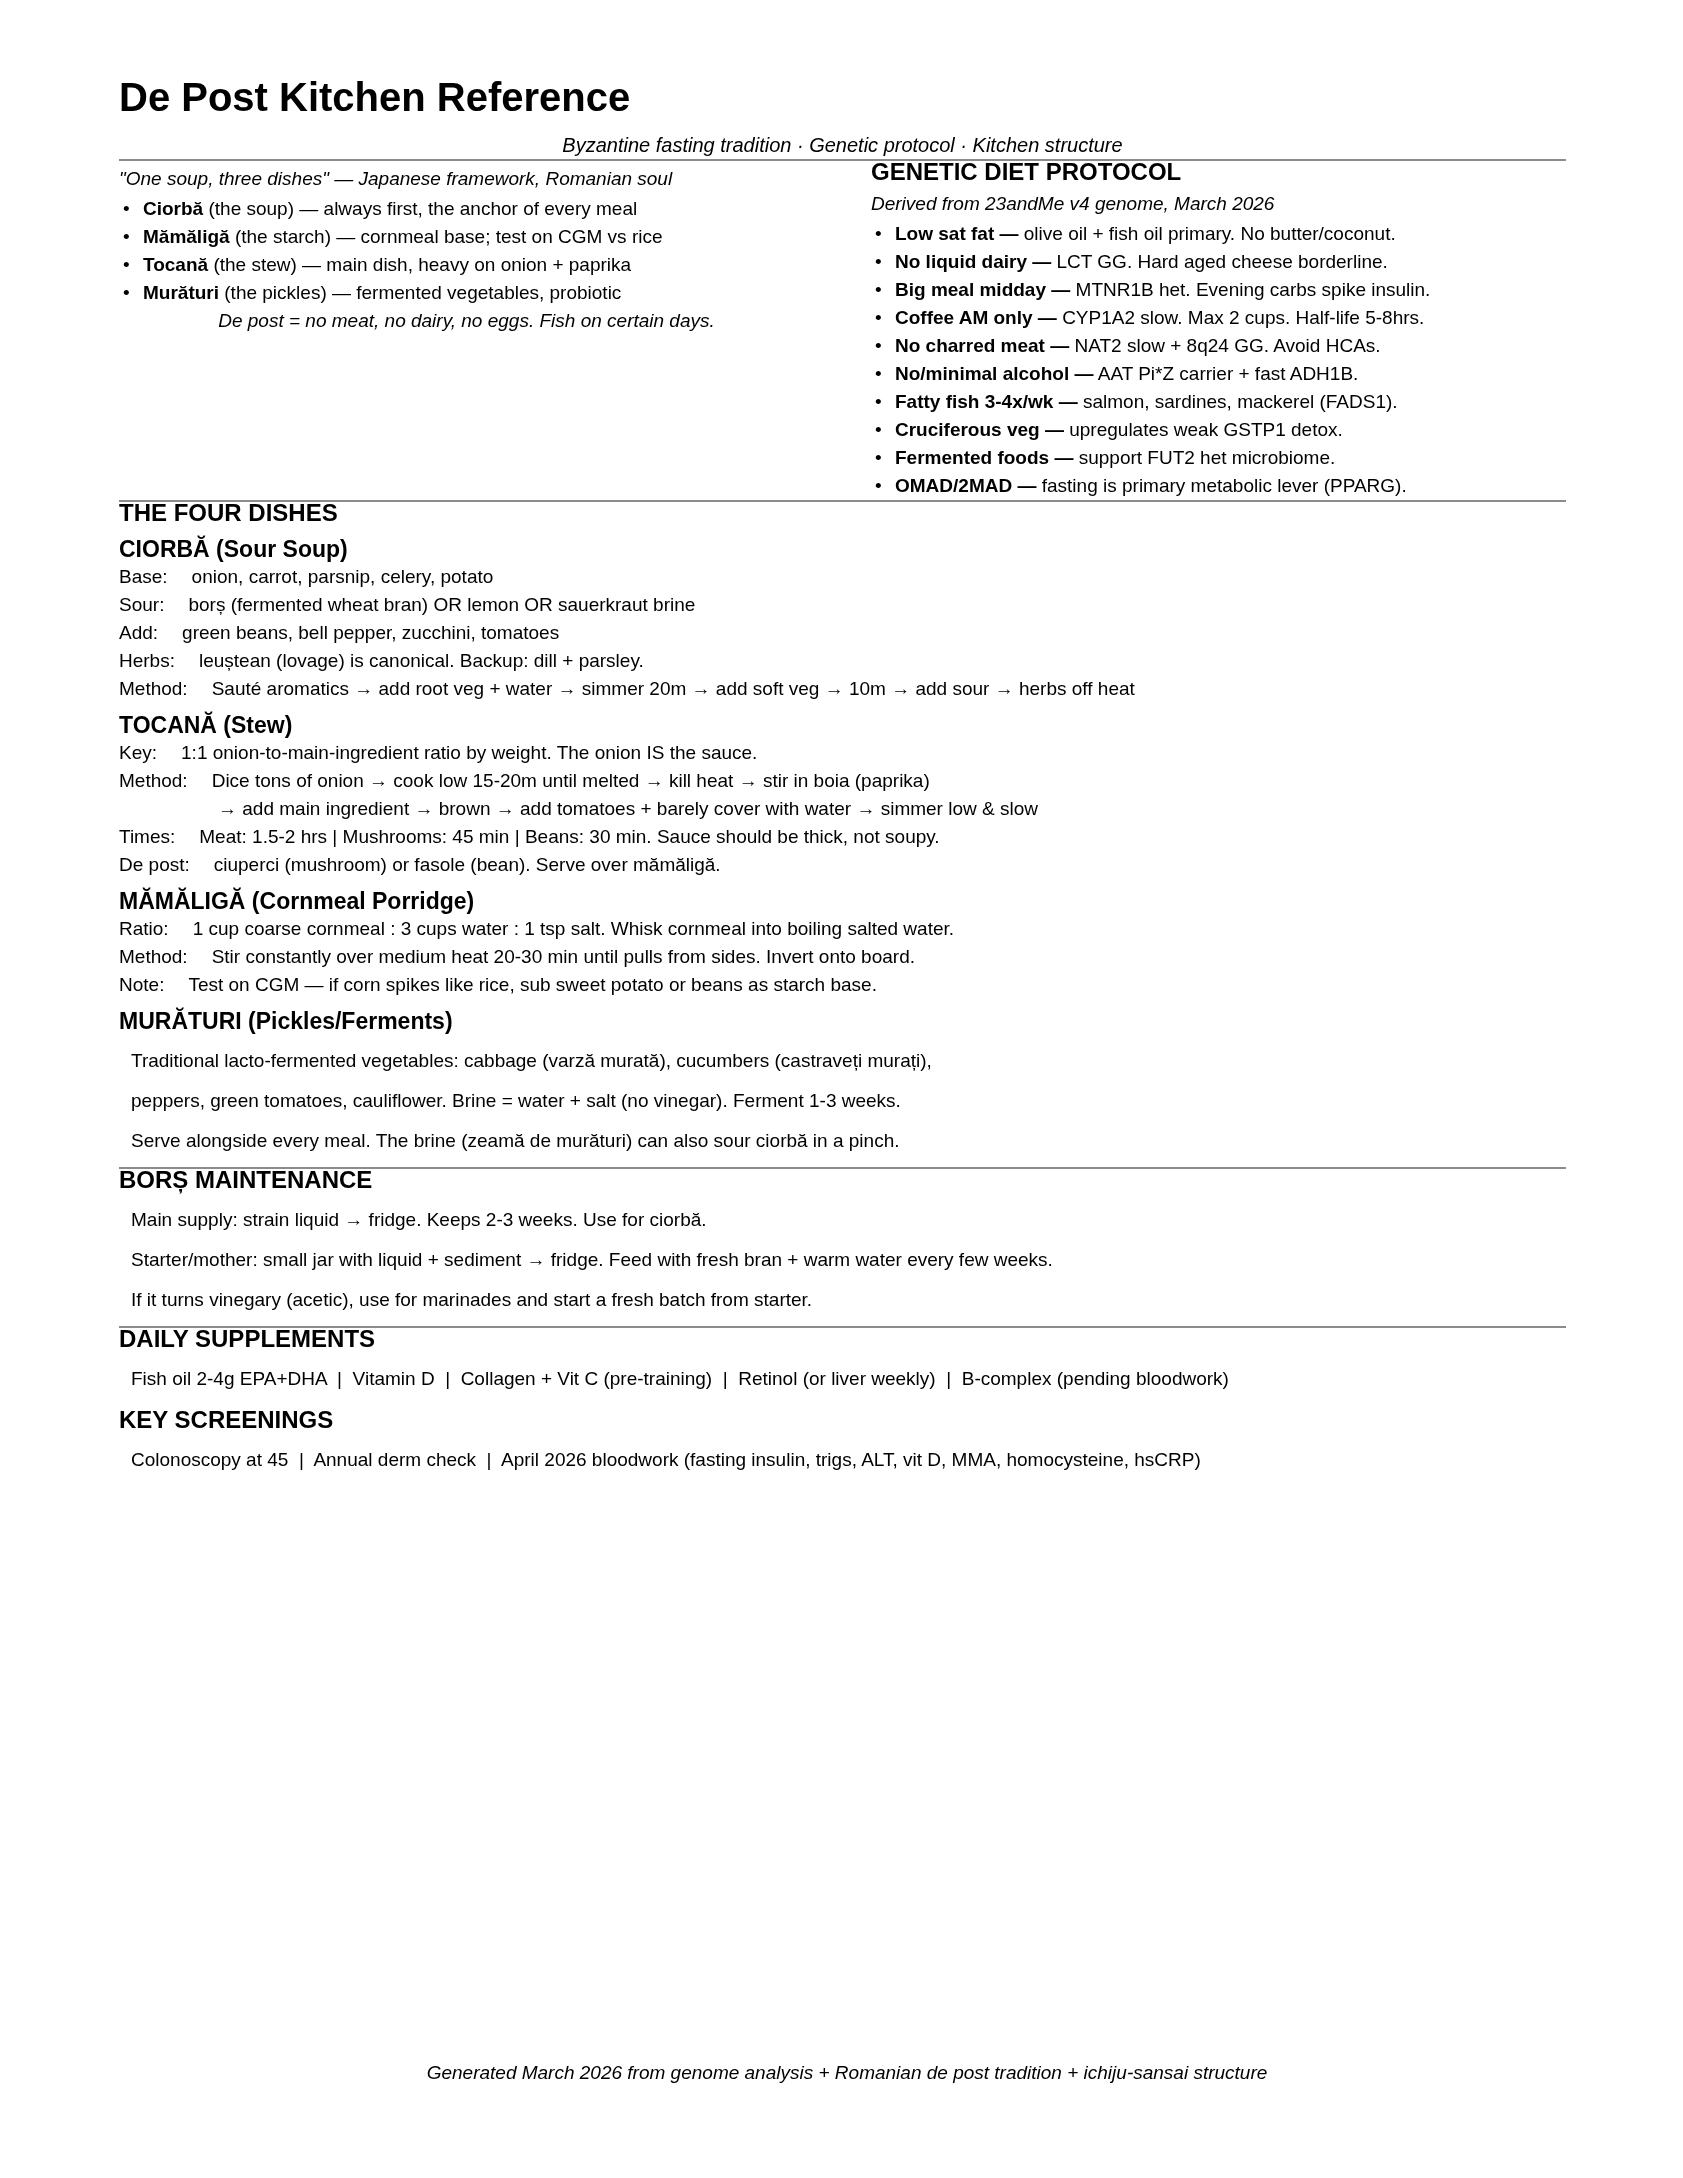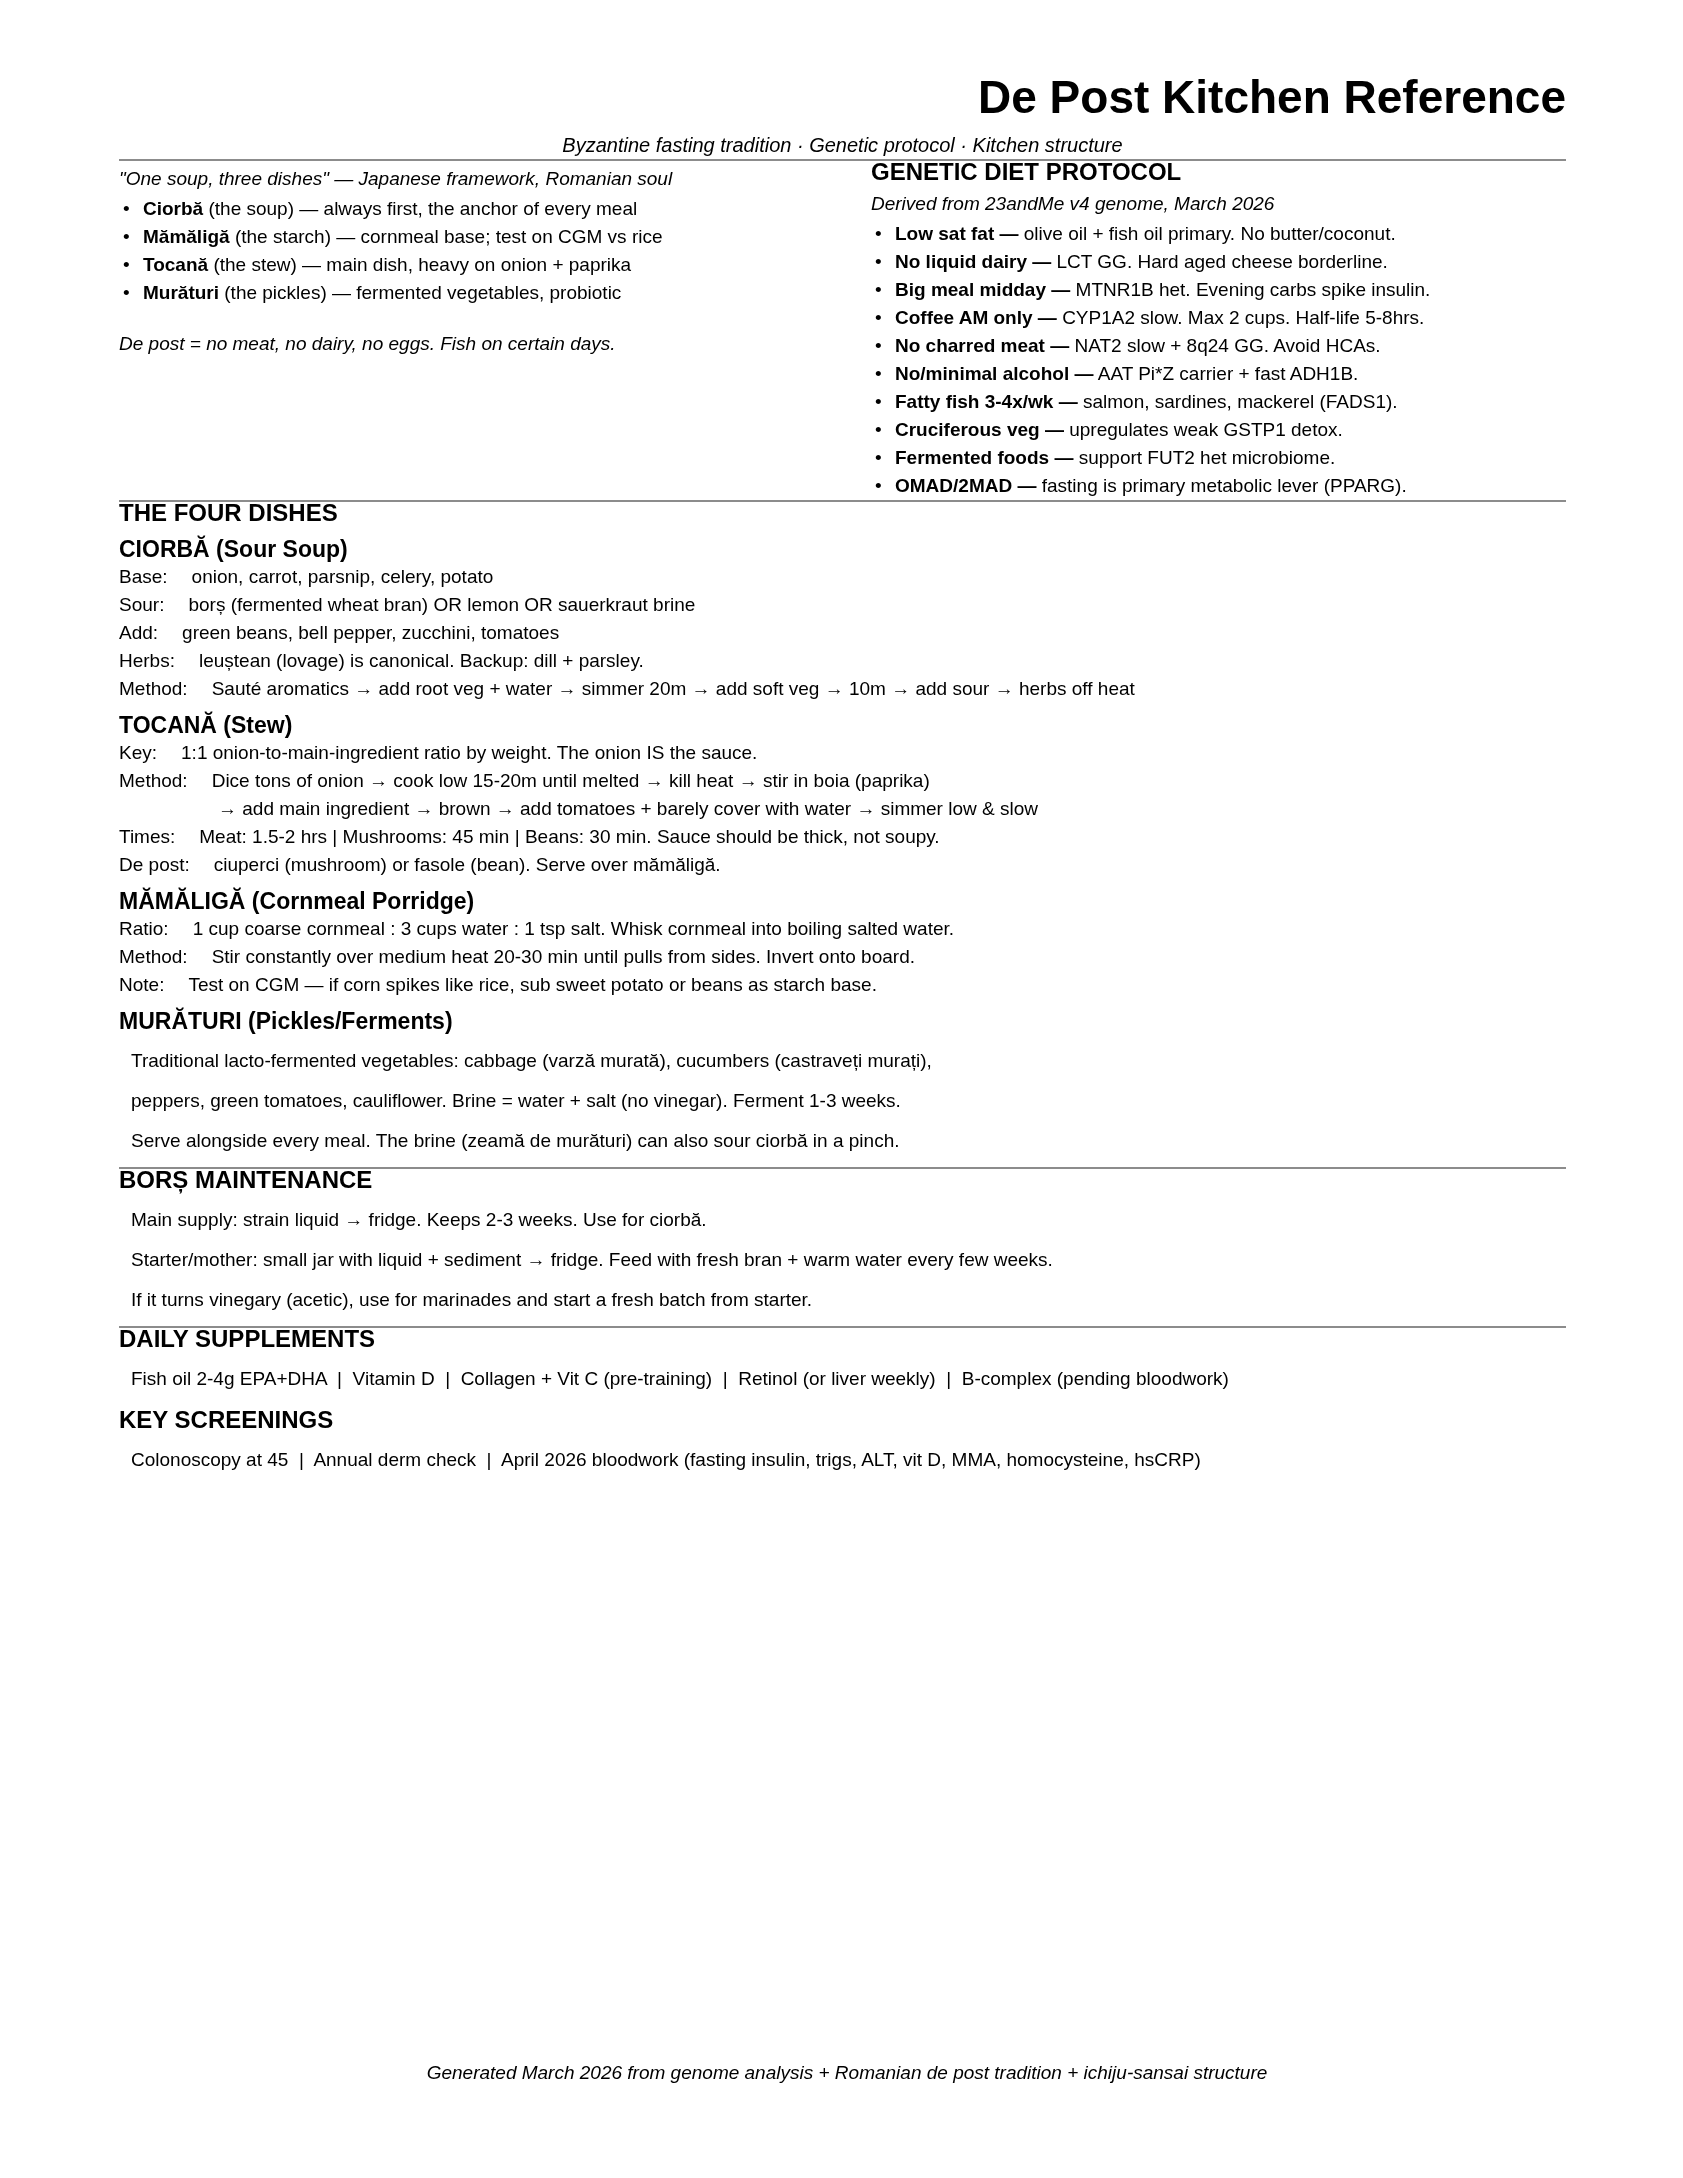--- a/index.html
+++ b/index.html
@@ -7,22 +7,22 @@
     width: 1683px; height: 2178px;
     background: #ffffff; color: #000000;
     font-family: "Liberation Sans", sans-serif;
     font-size: 19px; line-height: 28px;
     position: relative;
     -webkit-font-smoothing: antialiased;
   }
   .page { padding: 71px 117px 0 119px; }
 
   h1.doc-title {
-    font-size: 46px; line-height: 52px; font-weight: bold;
-    text-align: right; margin: 0;
+    font-size: 40px; line-height: 52px; font-weight: bold;
+    text-align: left; margin: 0;
   }
   .subtitle {
     margin: 8px 0 0; text-align: center;
     font-style: italic; font-size: 20px; line-height: 28px;
   }
 
   hr.rule { border: 0; border-top: 2px solid #8c8c8c; margin: 0; height: 0; }
   .r1 { margin-top: 57px; }
   .r2 { margin-top: 16px; }
   .r3 { margin-top: 36px; }
@@ -31,21 +31,21 @@
   .cols { display: grid; grid-template-columns: 1fr 1fr; column-gap: 57px; }
 
   h2 { font-size: 24px; line-height: 29px; font-weight: bold; margin: -4px 0 4px; }
   h2.nobar { margin-top: 6px; }
   h3 { font-size: 23px; line-height: 28px; font-weight: bold; margin: 8px 0 0; }
 
   .tagline { font-style: italic; margin: 4px 0 0; }
   ul.blist { list-style: none; margin: 2px 0 0; padding: 0; }
   ul.blist li { padding-left: 24px; position: relative; }
   ul.blist li::before { content: "\2022"; position: absolute; left: 4px; }
-  .note { font-style: italic; margin-top: 23px; }
+  .note { font-style: italic; margin-top: 0; text-align: center; }
 
   .row { margin: 0; }
   .lbl { font-weight: normal; margin-right: 24px; }
   .cont { display: inline-block; margin-left: 99px; }
   .para { margin: 12px; }
 
   .footer {
     position: absolute; left: 11px; right: 0; top: 2059px;
     text-align: center; font-style: italic; font-size: 19px; line-height: 28px;
   }

